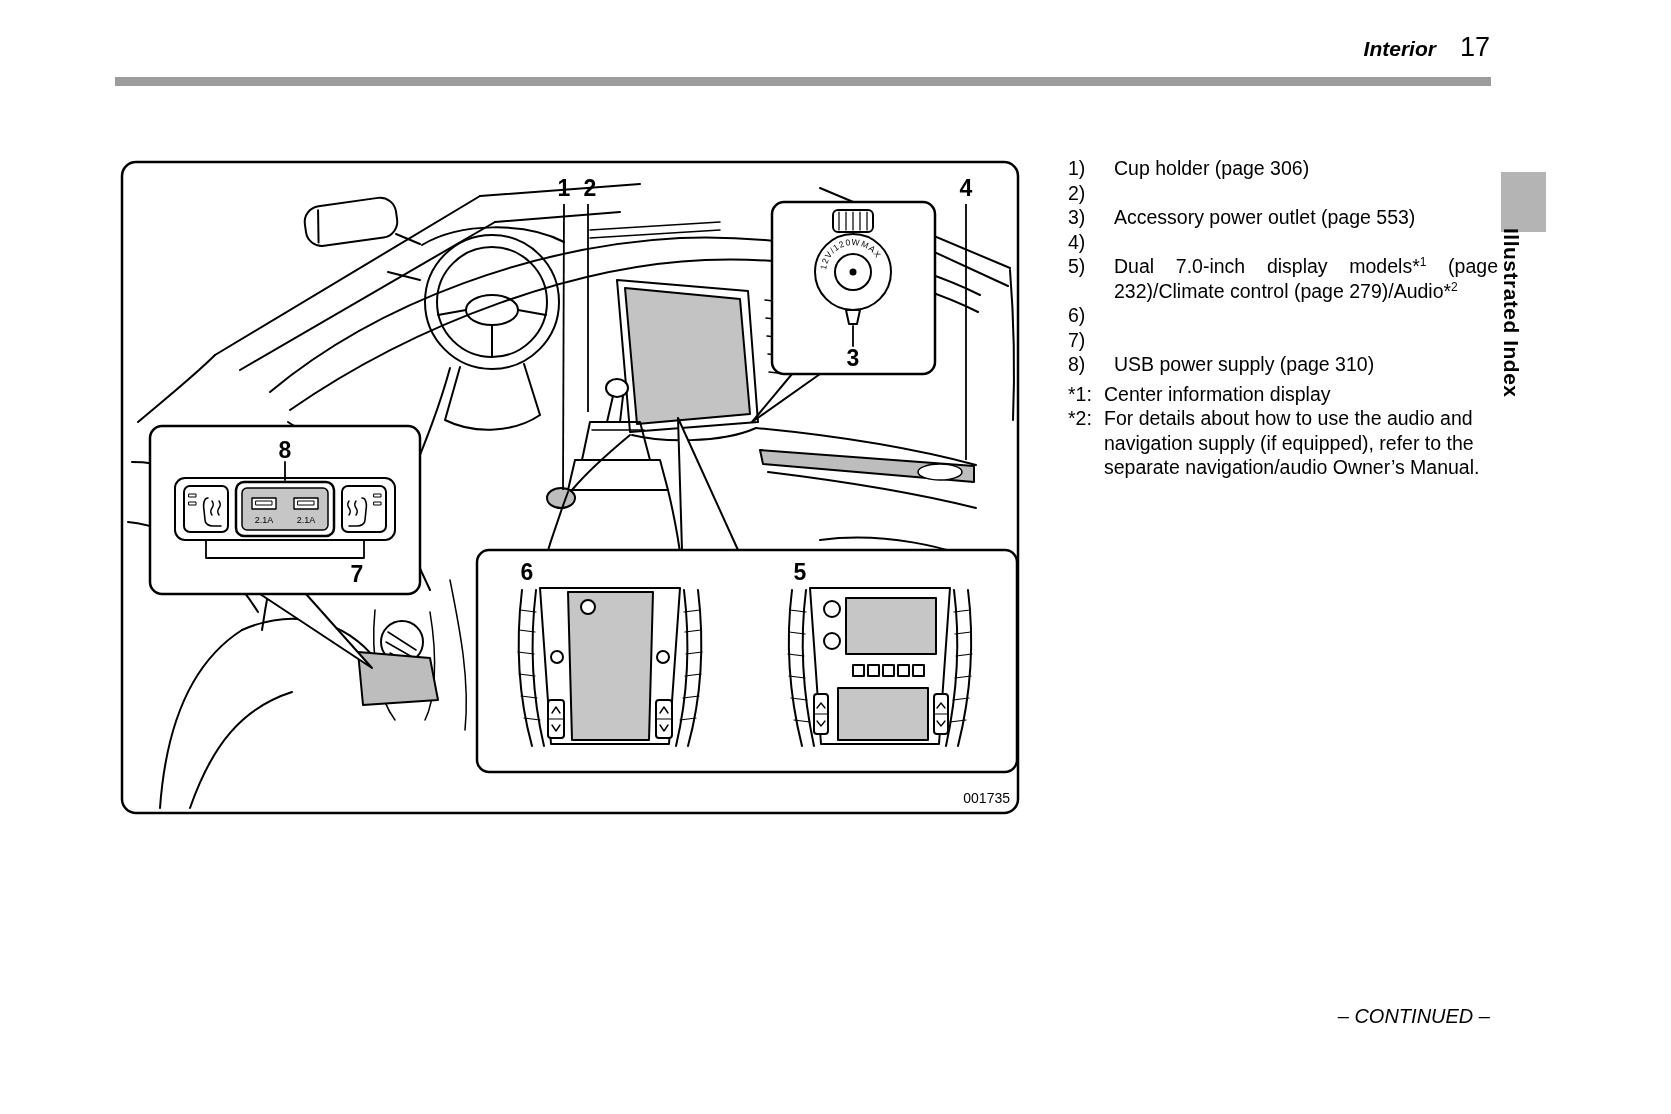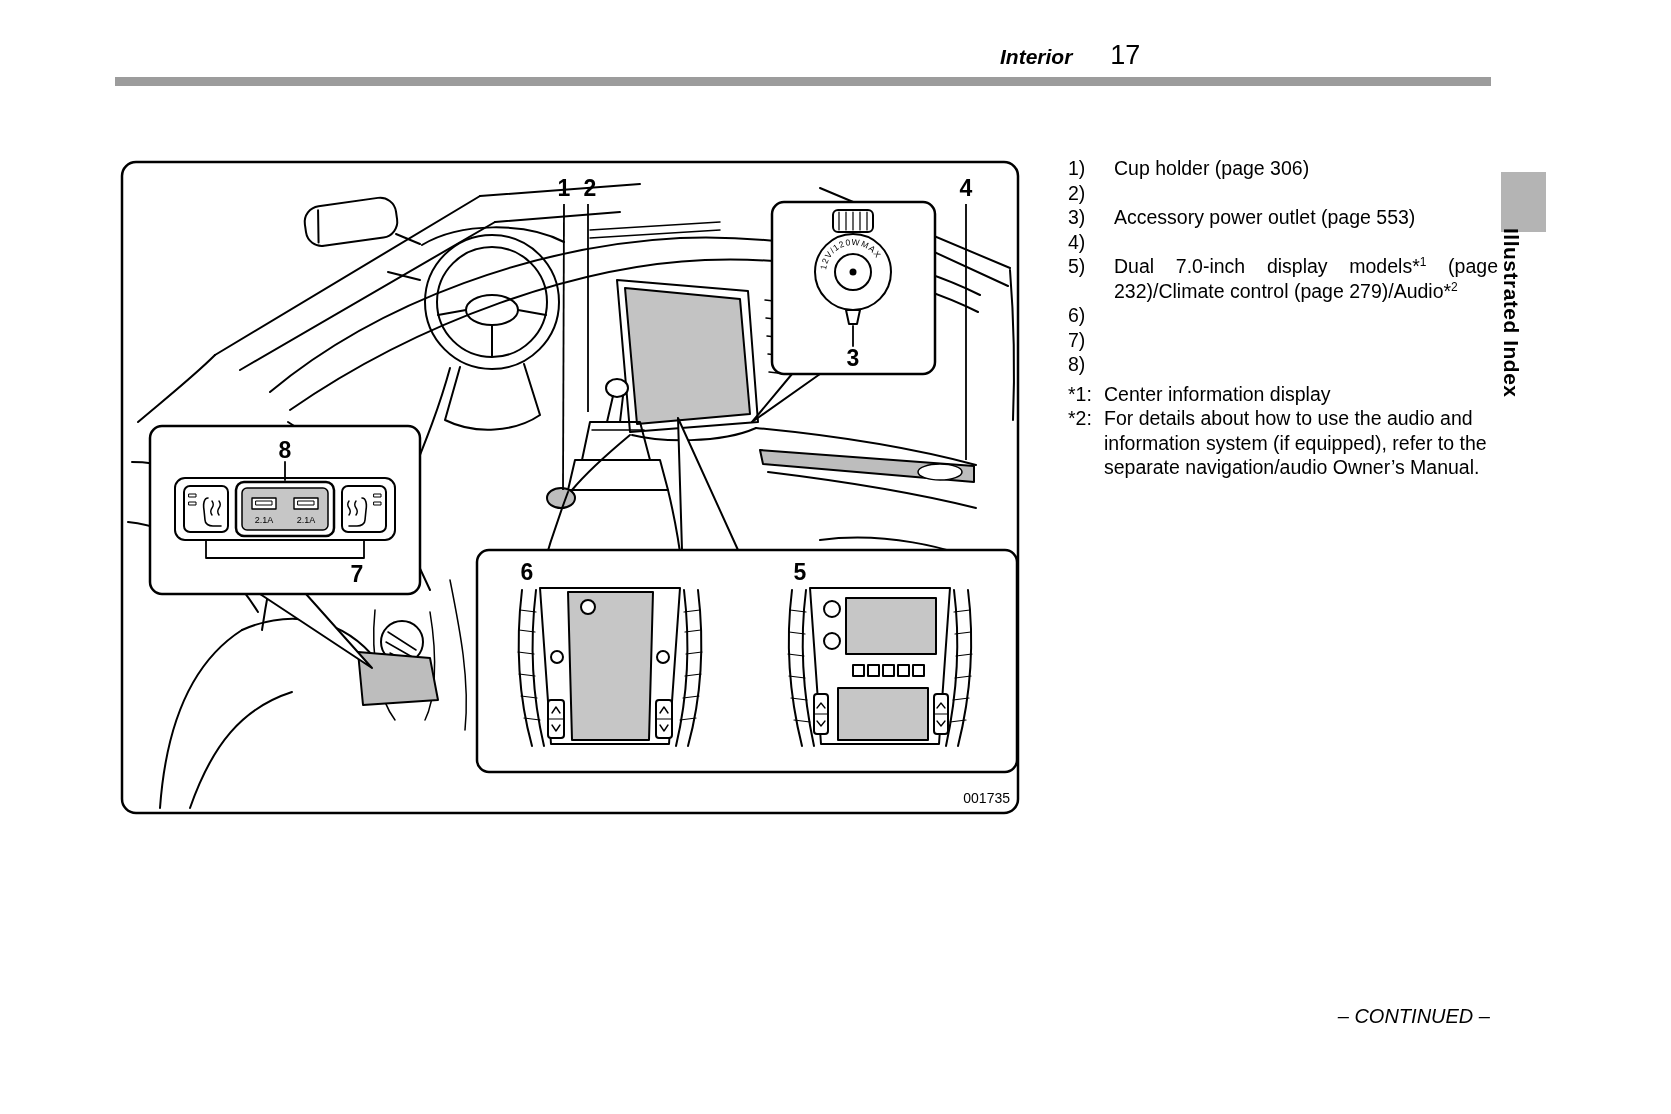--- a/index.html
+++ b/index.html
@@ -2,21 +2,21 @@
 <html><head>
 <meta charset="utf-8">
 <style>
   html,body { margin:0; padding:0; }
   body {
     width:1671px; height:1114px; position:relative; overflow:hidden;
     background:#ffffff; font-family:"Liberation Sans", sans-serif; color:#000;
   }
   
   #header-rule { position:absolute; left:115px; top:77px; width:1376px; height:9px; background:#9c9c9c; }
-  #header-text { position:absolute; left:1000px; top:40px; width:490px; display:flex; justify-content:flex-start; align-items:baseline; gap:38px; }
+  #header-text { position:absolute; left:1000px; top:32px; width:490px; display:flex; justify-content:flex-end; align-items:baseline; gap:24px; }
   .header-section { font-style:italic; font-weight:bold; font-size:21px; }
   .header-page  { font-weight:normal; font-size:27px; }
 
   
   #side-tab   { position:absolute; left:1501px; top:172px; width:45px; height:60px; background:#b4b4b4; }
   #side-label { position:absolute; left:1499px; top:228px; writing-mode:vertical-rl;
                 font-weight:bold; font-size:21px; letter-spacing:0.5px; }
 
   
   #figure-box { position:absolute; left:120px; top:160px; width:900px; height:655px; }
@@ -291,27 +291,28 @@
         <span class="legend-text"><span>Dual 7.0-inch display models*</span><sup>1</sup><span> (page 232)/Climate control (page 279)/Audio*</span><sup>2</sup></span>
       </div>
       <div class="legend-item">
         <span class="legend-num">6)</span>
       </div>
       <div class="legend-item">
         <span class="legend-num">7)</span>
       </div>
       <div class="legend-item">
         <span class="legend-num">8)</span>
+        <span class="legend-text"><span>USB power supply (page 310)</span></span>
       </div>
     </div>
   <div id="footnote-list">
       <div class="footnote">
         <span class="footnote-num">*1:</span>
         <span class="footnote-text"><span>Center information display</span></span>
       </div>
       <div class="footnote">
         <span class="footnote-num">*2:</span>
-        <span class="footnote-text"><span>For details about how to use the audio and information system (if equipped), refer to the separate navigation/audio Owner’s Manual.</span></span>
+        <span class="footnote-text"><span>For details about how to use the audio and navigation supply (if equipped), refer to the separate navigation/audio Owner’s Manual.</span></span>
       </div>
     </div>
 </div>
 
 <div id="footer">– CONTINUED –</div>
 
 </body></html>

